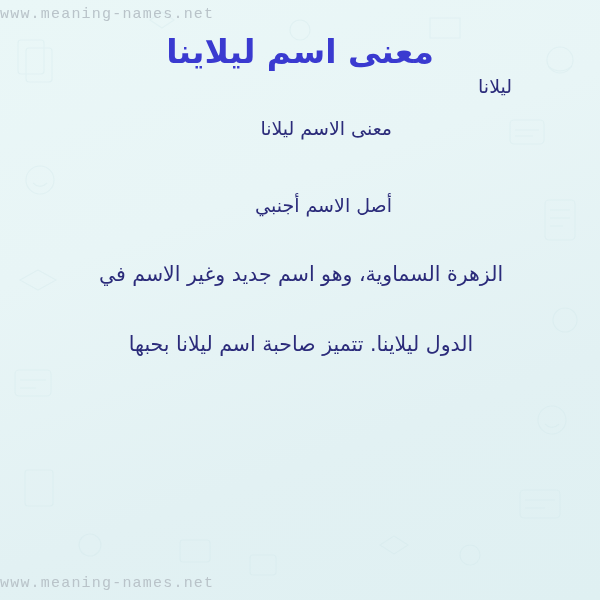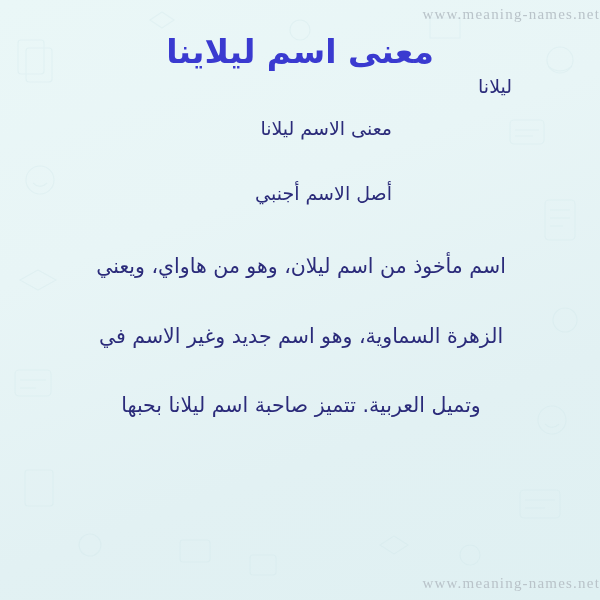--- a/index.html
+++ b/index.html
@@ -39,22 +39,22 @@
     font-family: "DejaVu Sans", sans-serif;
     white-space: nowrap;
     pointer-events: none;
     user-select: none;
   }
 
   .wm {
     position: absolute;
     left: 0;
     width: 100%;
-    text-align: right;
-    font-family: Liberation Serif, serif;
+    text-align: left;
+    font-family: Liberation Mono, monospace;
     font-size: 15px;
     letter-spacing: 1.2px;
     color: #b9c3c9;
     direction: ltr;
     pointer-events: none;
   }
   #wm-top { top: 6px; }
   #wm-bottom { bottom: 8px; }
 
   #title {
@@ -81,21 +81,21 @@
 
   .line {
     color: #2b2b7a;
     font-size: 19px;
     line-height: 1.35;
     margin: 0;
     white-space: nowrap;
   }
   .line.l0 { margin-top: 12px; text-align: right; padding-right: 50px; }
   .line.l1 { margin-top: 16px; text-align: right; padding-right: 170px; }
-  .line.l2 { margin-top: 40px; text-align: right; padding-right: 170px; }
+  .line.l2 { margin-top: 52px; text-align: right; padding-right: 170px; }
   .line.big {
     font-size: 20.5px;
     margin-top: 42px;
     text-align: center;
   }
   .line.b1 { margin-top: 46px; }
 </style>
 </head>
 <body>
 
@@ -135,19 +135,18 @@
 
 
   <div class="wm" id="wm-top">www.meaning-names.net</div>
 
   <div id="title">معنى اسم ليلاينا</div>
 
   <div id="content">
     <p class="line l0">ليلانا</p>
     <p class="line l1">معنى الاسم ليلانا</p>
     <p class="line l2">أصل الاسم أجنبي</p>
-    <p class="line big b1">اسم مأخوذ من اسم ليلان، وهو من هاواي، ويعني</p>
     <p class="line big">الزهرة السماوية، وهو اسم جديد وغير الاسم في</p>
-    <p class="line big">وتميل العربية. تتميز صاحبة اسم ليلانا بحبها</p>
+    <p class="line big">الدول ليلاينا. تتميز صاحبة اسم ليلانا بحبها</p>
   </div>
 
   <div class="wm" id="wm-bottom">www.meaning-names.net</div>
 </div>
 
 </body></html>

